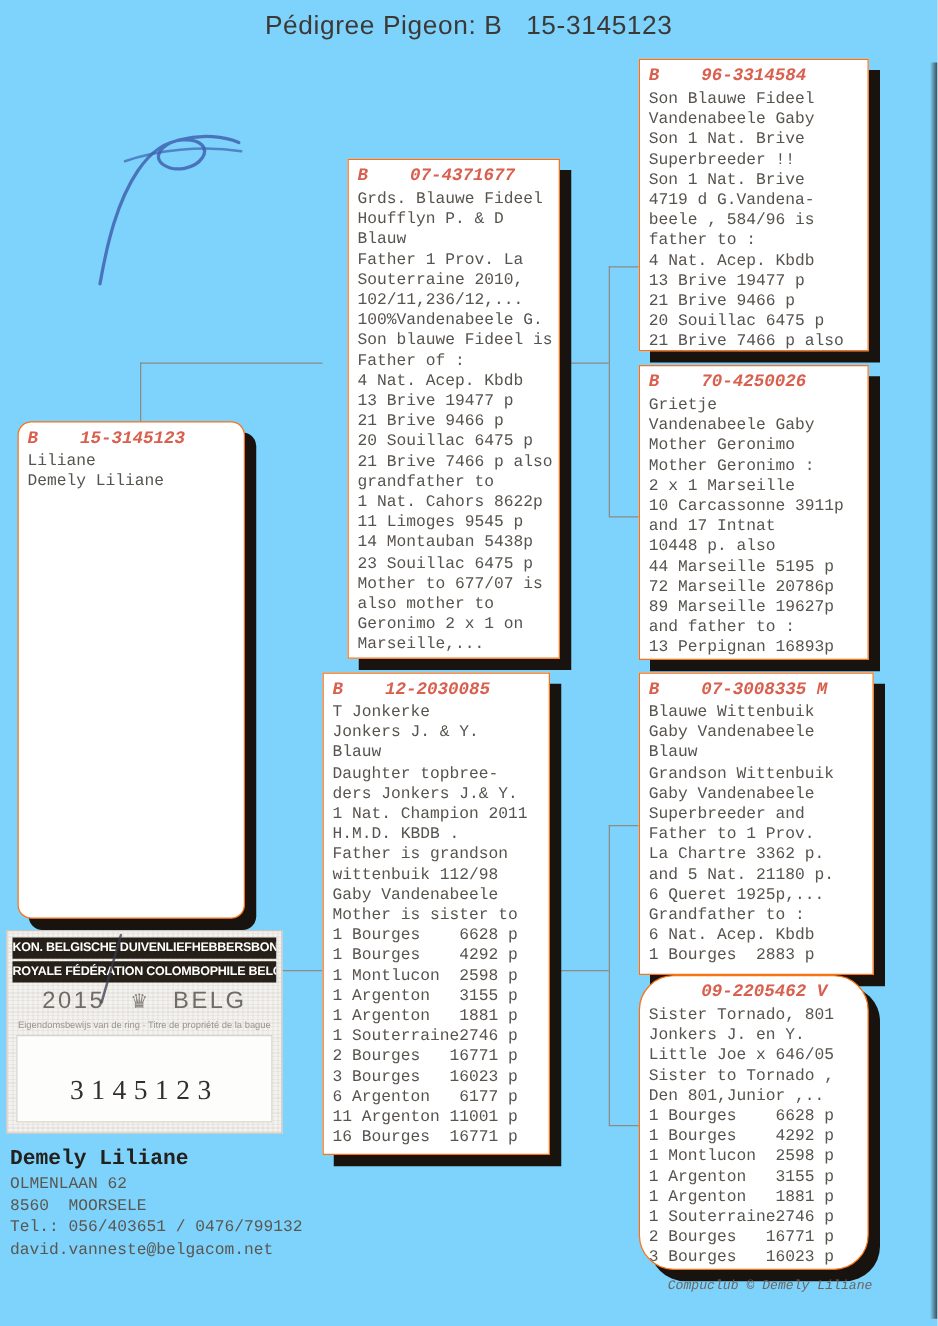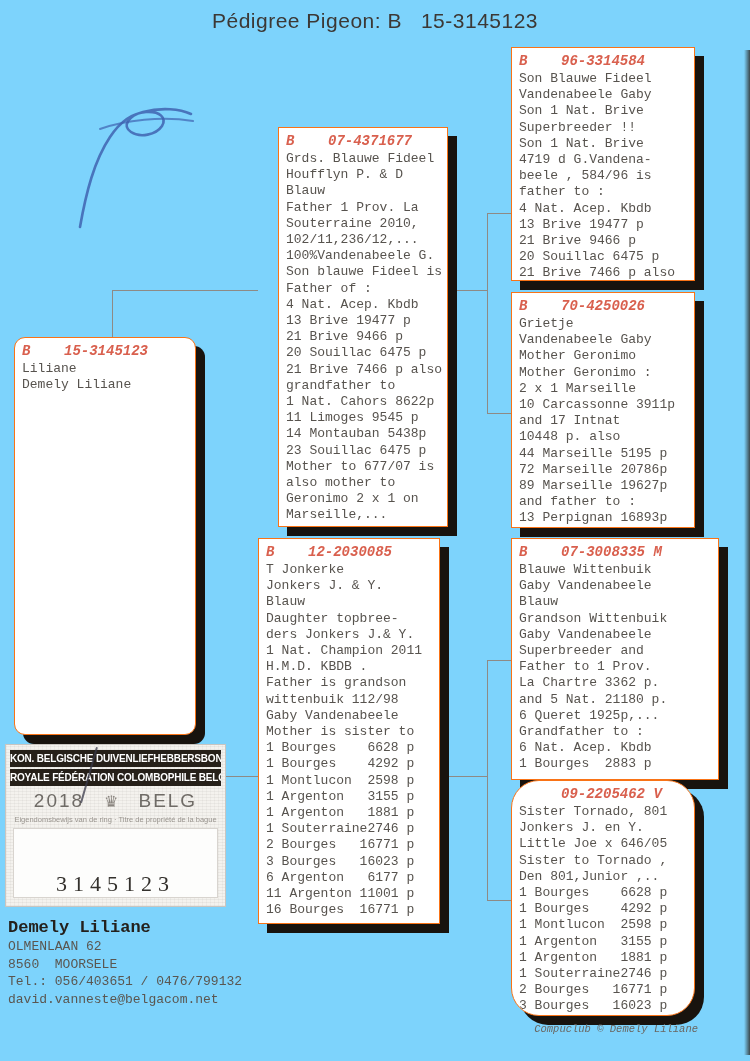--- a/index.html
+++ b/index.html
@@ -24,21 +24,21 @@
     color:#d9604e; white-space:pre;
   }
   .pbody {
     font-size:13px; line-height:16.2px; color:#57534e; white-space:pre;
   }
   .b-subject  { left:14px;  top:337px; width:182px; height:398px;border-radius:11px; }
   .b-sire     { left:258px; top:127px; width:170px; height:400px;margin-left:20px; }
   .b-dam      { left:258px; top:538px; width:182px; height:386px; }
   .b-sire-sire{ left:511px; top:47px;  width:184px; height:234px; }
   .b-sire-dam { left:511px; top:292px; width:184px; height:236px; }
-  .b-dam-sire { left:511px; top:538px; width:208px; height:242px; }
+  .b-dam-sire { left:511px; top:538px; width:188px; height:242px; }
   .b-dam-dam  { left:511px; top:780px; width:184px; height:236px;border-radius:28px; }
   
   .conn { position:absolute; background:#8e8a85; }
   
   #signature { position:absolute; left:70px; top:85px; width:130px; height:150px; z-index:1; }
   
   #ring-card {
     position:absolute; left:5px; top:744px; width:221px; height:163px; z-index:2;
     background:#f4f2ee;
     background-image:
@@ -58,21 +58,21 @@
     margin-top:4px; color:#6f6b66; letter-spacing:2px;
     font-family:"Liberation Sans","DejaVu Sans",sans-serif; font-size:19px;
   }
   .crown { font-size:16px; color:#8a857f; letter-spacing:0; }
   .own-text {
     text-align:center; font-size:7.5px; color:#99948e; margin-top:3px;
     font-family:"Liberation Sans","DejaVu Sans",sans-serif; white-space:nowrap; overflow:hidden;
   }
   .num-box {
     margin:4px 7px; background:#fdfdfc; border:1px solid #d8d4cf; height:70px;
-    display:flex; justify-content:center; align-items:flex-end; padding-top:18px;
+    display:flex; justify-content:center; align-items:center; padding-top:18px;
   }
   .num {
     font-family:"Liberation Serif","DejaVu Serif",serif;
     font-size:22px; letter-spacing:6px; color:#33302c;
   }
   #pen-stroke {
     position:absolute; left:88px; top:746px; width:2px; height:58px; z-index:3;
     background:#3a3a4a; transform:rotate(16deg); opacity:.75; border-radius:2px;
   }
   
@@ -239,21 +239,21 @@
 1 Argenton   1881 p
 1 Souterraine2746 p
 2 Bourges   16771 p
 3 Bourges   16023 p</div>
   </div>
 
   <div id="ring-card">
     <div class="card-bar first">KON. BELGISCHE DUIVENLIEFHEBBERSBOND</div>
     <div class="card-bar">ROYALE FÉDÉRATION COLOMBOPHILE BELGE</div>
     <div class="year-row">
-      <span>2018</span>
+      <span>2015</span>
       <span class="crown">♛</span>
       <span>BELG</span>
     </div>
     <div class="own-text">Eigendomsbewijs van de ring · Titre de propriété de la bague</div>
     <div class="num-box">
       <span class="num">3145123</span>
     </div>
   </div>
   <div id="pen-stroke"></div>
 

